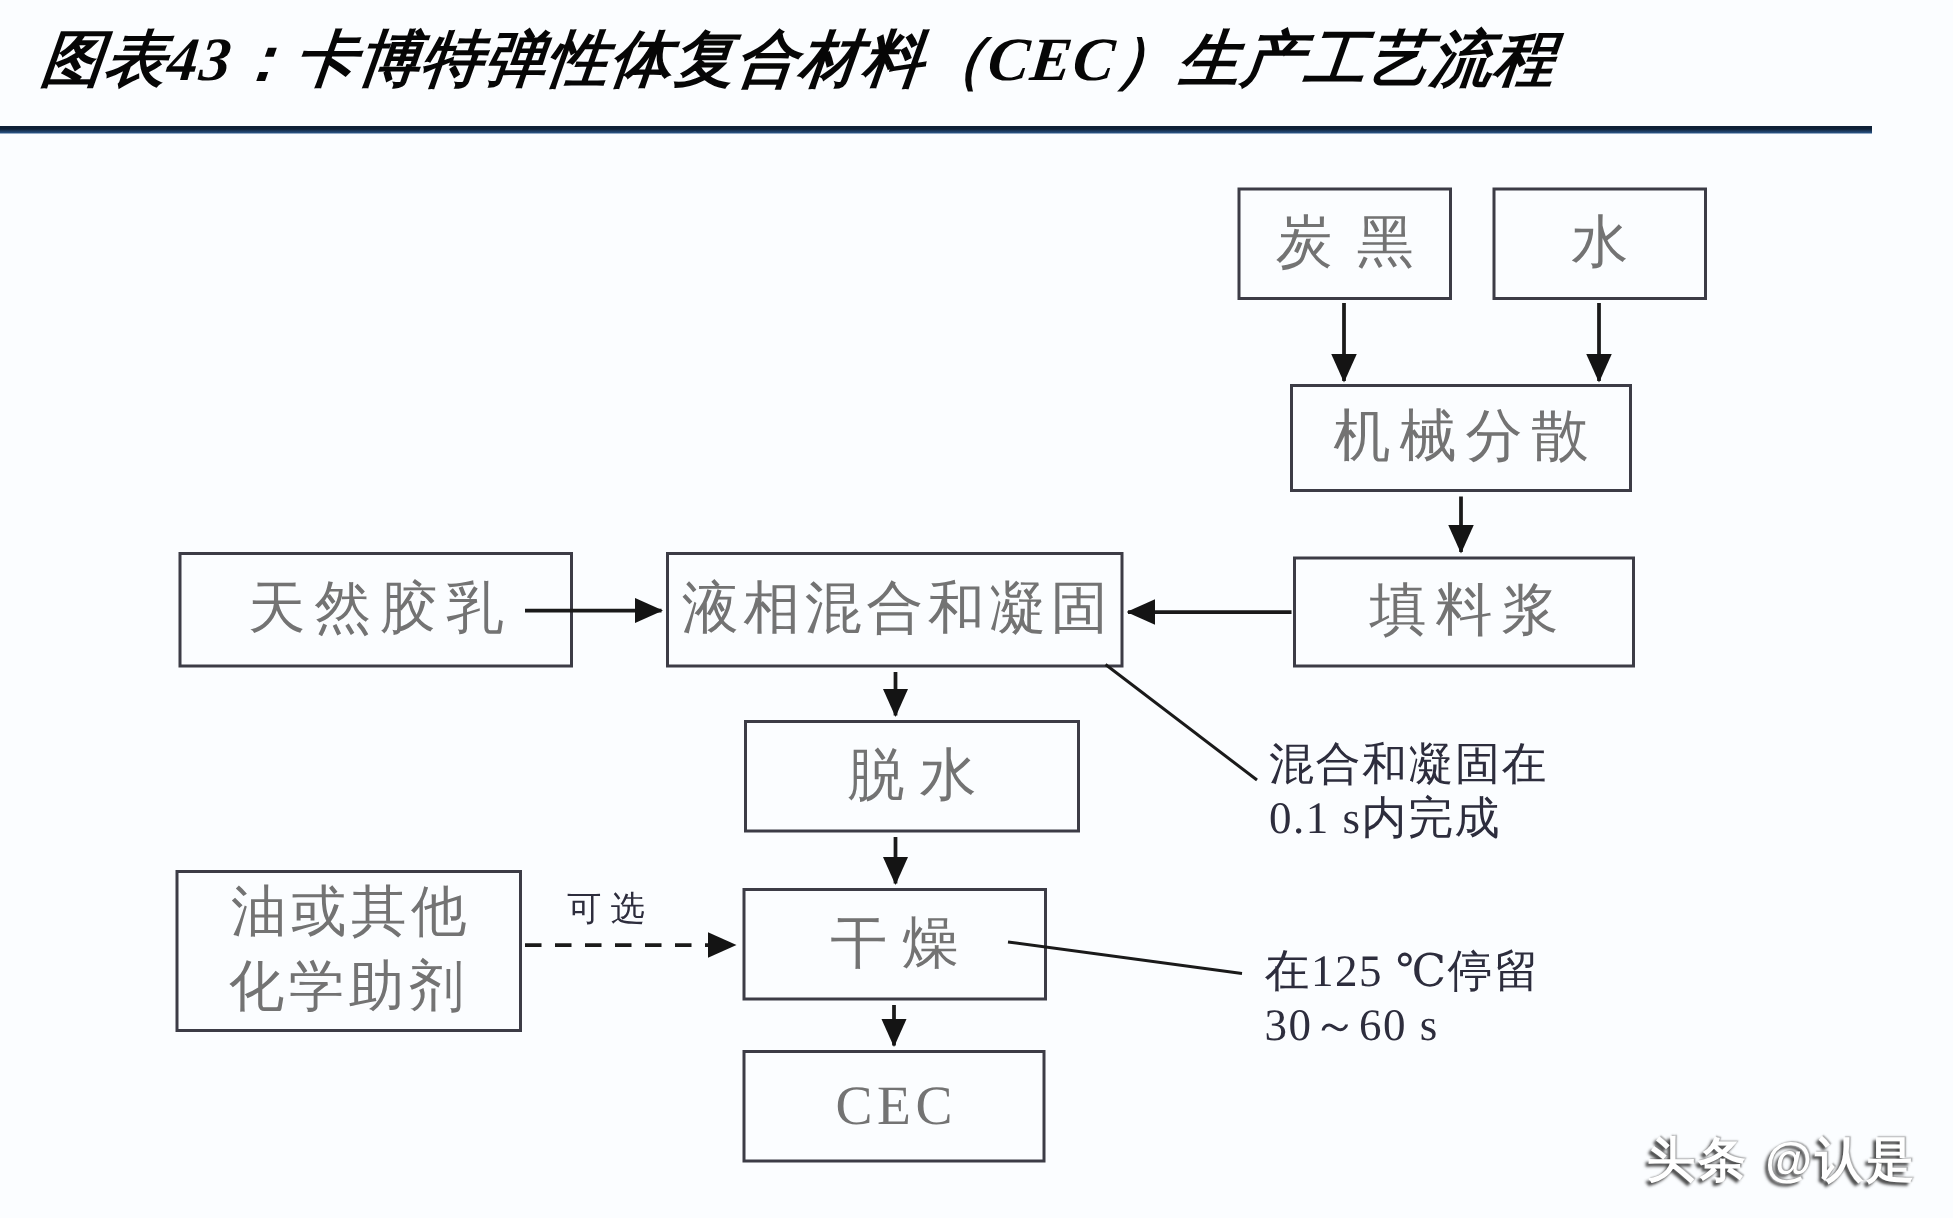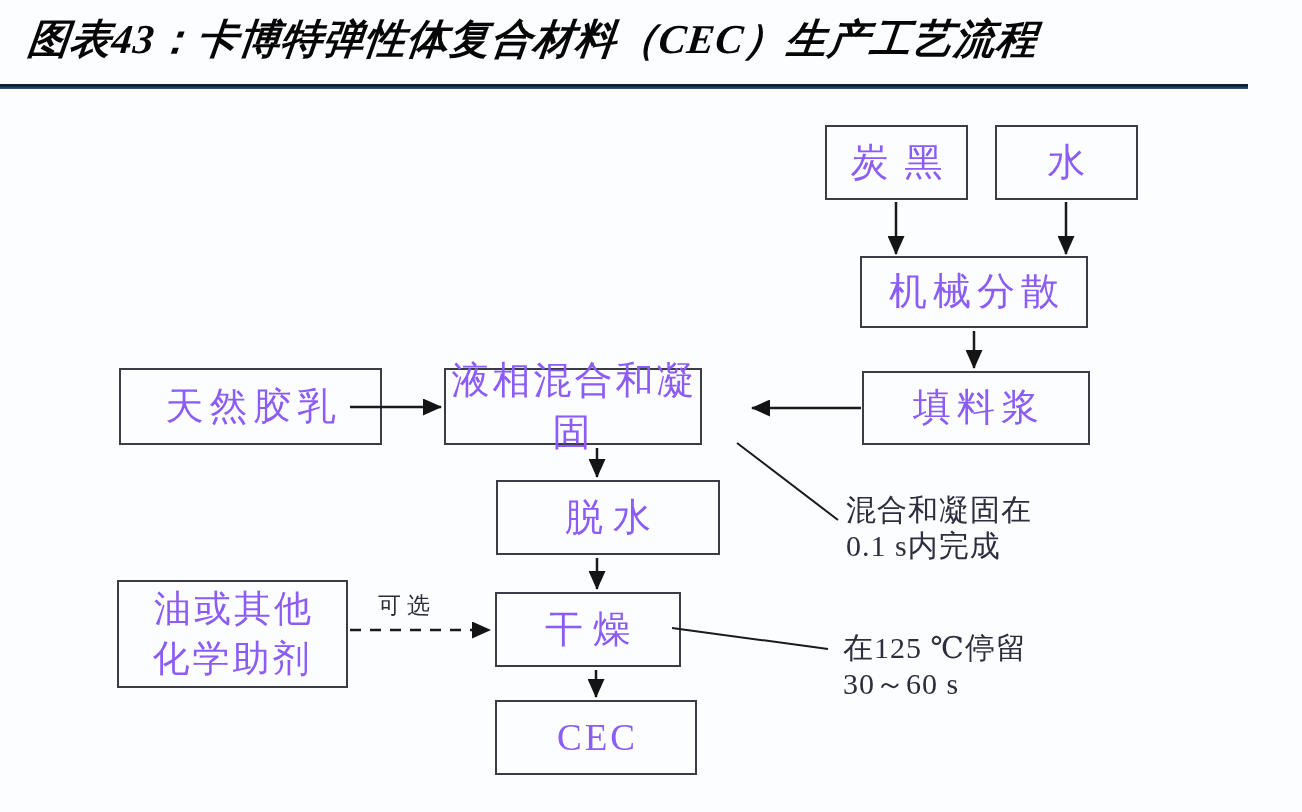--- a/index.html
+++ b/index.html
@@ -23,38 +23,38 @@
     position:absolute;left:0;top:84px;width:1248px;height:5px;
     background:linear-gradient(to bottom,#0e2036 40%,#2d5a8e);
   }
 
   
   .node{
     position:absolute;
     border:2px solid #3c3c46;
     background:transparent;
     display:flex;align-items:center;justify-content:center;
-    color:#8b5cf6;
+    color:#737373;
     font-size:38px;
     letter-spacing:6px;
     text-indent:6px; 
     white-space:pre-line;
     text-align:center;
     line-height:1.35;
     box-sizing:border-box;
   }
   .node-carbon-black   {left:825px;top:125px;width:143px;height:75px;letter-spacing:16px;text-indent:16px;}
   .node-water          {left:995px;top:125px;width:143px;height:75px;letter-spacing:0;text-indent:0;}
   .node-mech-dispersion{left:860px;top:256px;width:228px;height:72px;}
   .node-filler-slurry  {left:862px;top:371px;width:228px;height:74px;align-items:center;}
   .node-natural-latex  {left:119px;top:368px;width:263px;height:77px;}
-  .node-liquid-mixing  {left:444px;top:368px;width:258px;height:77px;letter-spacing:3px;text-indent:3px;}
+  .node-liquid-mixing  {left:444px;top:368px;width:305px;height:77px;letter-spacing:3px;text-indent:3px;}
   .node-dewatering     {left:496px;top:480px;width:224px;height:75px;letter-spacing:10px;text-indent:10px;}
   .node-oil-additives  {left:117px;top:565px;width:231px;height:108px;font-size:37px;letter-spacing:3px;text-indent:3px;margin-top:15px;}
-  .node-drying         {left:495px;top:592px;width:186px;height:75px;letter-spacing:10px;text-indent:10px;}
+  .node-drying         {left:495px;top:592px;width:203px;height:75px;letter-spacing:10px;text-indent:10px;}
   .node-cec            {left:495px;top:700px;width:202px;height:75px;font-size:37px;letter-spacing:3px;text-indent:3px;}
 
   
   .annotation{
     position:absolute;
     color:#2d2d3d;
     font-size:30px;
     line-height:1.2;
     white-space:pre-line;
     letter-spacing:1px;
@@ -155,14 +155,15 @@
 
     <line x1="350" y1="407" x2="441" y2="407" stroke="#1a1a1a" stroke-width="2.5" marker-end="url(#ah)"></line>
     <line x1="861" y1="408" x2="752" y2="408" stroke="#1a1a1a" stroke-width="2.5" marker-end="url(#ah)"></line>
 
     <line x1="350" y1="630" x2="490" y2="630" stroke="#1a1a1a" stroke-width="2.5" stroke-dasharray="11 9" marker-end="url(#ah)"></line>
 
     <line x1="737" y1="443" x2="838" y2="520" stroke="#1a1a1a" stroke-width="2"></line>
     <line x1="672" y1="628" x2="828" y2="649" stroke="#1a1a1a" stroke-width="2"></line>
   </svg>
 
+  <div class="watermark">头条 @认是</div>
 
 </div>
 
 </body></html>

